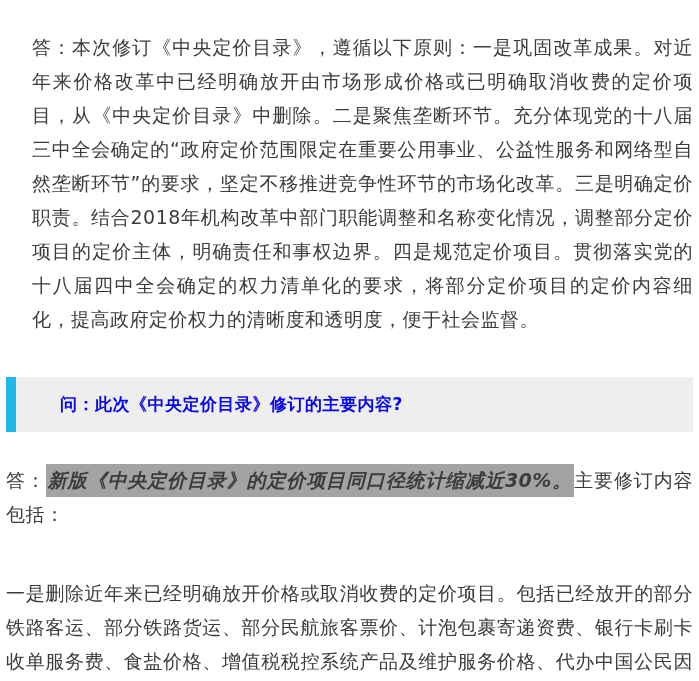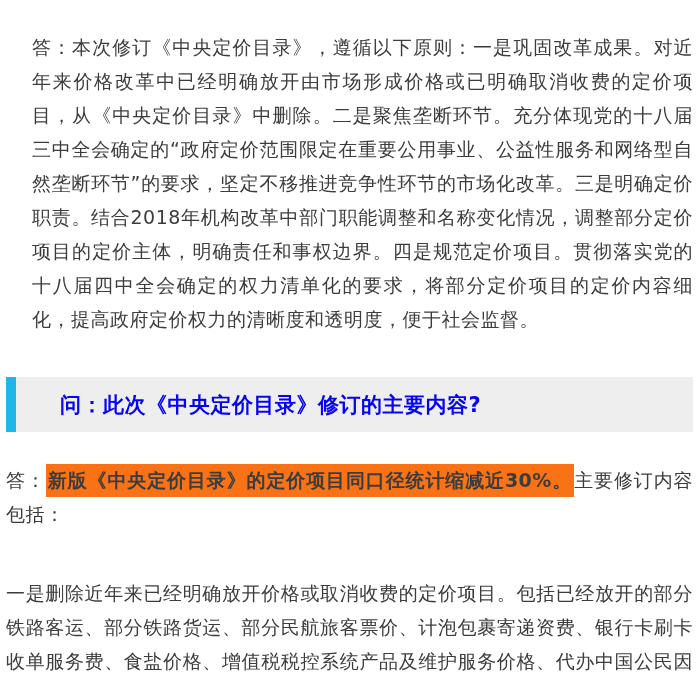--- a/index.html
+++ b/index.html
@@ -27,29 +27,30 @@
     height: 55px;
     background: #eeeeee;
     border-left: 10px solid #1fb6e9;
     display: flex;
     align-items: center;
     padding-left: 44px;
     padding-right: 10px;
   }
   .question-text {
     color: #0505ee;
-    font-size: 21px;
+    font-size: 17px;
     font-weight: bold;
     letter-spacing: 0.5px;
   }
   .para-summary { margin-top: 31px; }
   .highlight {
     font-weight: bold;
-    background: #f97316;
+    background: #a3a3a3;
     padding: 5px 2px 6px 2px;
+    font-style: italic;
   }
   .para-detail { margin-top: 45px; }
 </style>
 </head>
 <body>
 
 <div class="content">
 
   <p class="para para-principles">答：本次修订《中央定价目录》，遵循以下原则：一是巩固改革成果。对近年来价格改革中已经明确放开由市场形成价格或已明确取消收费的定价项目，从《中央定价目录》中删除。二是聚焦垄断环节。充分体现党的十八届三中全会确定的“政府定价范围限定在重要公用事业、公益性服务和网络型自然垄断环节”的要求，坚定不移推进竞争性环节的市场化改革。三是明确定价职责。结合2018年机构改革中部门职能调整和名称变化情况，调整部分定价项目的定价主体，明确责任和事权边界。四是规范定价项目。贯彻落实党的十八届四中全会确定的权力清单化的要求，将部分定价项目的定价内容细化，提高政府定价权力的清晰度和透明度，便于社会监督。</p>
 

